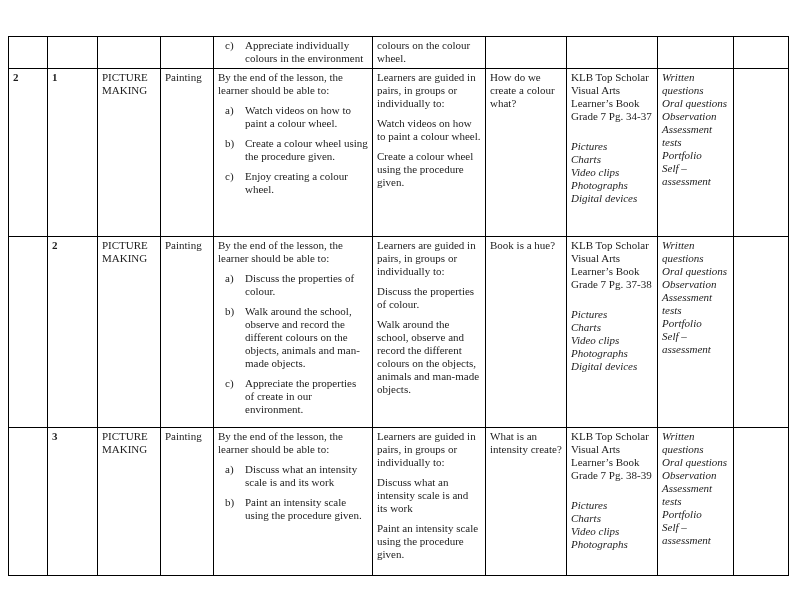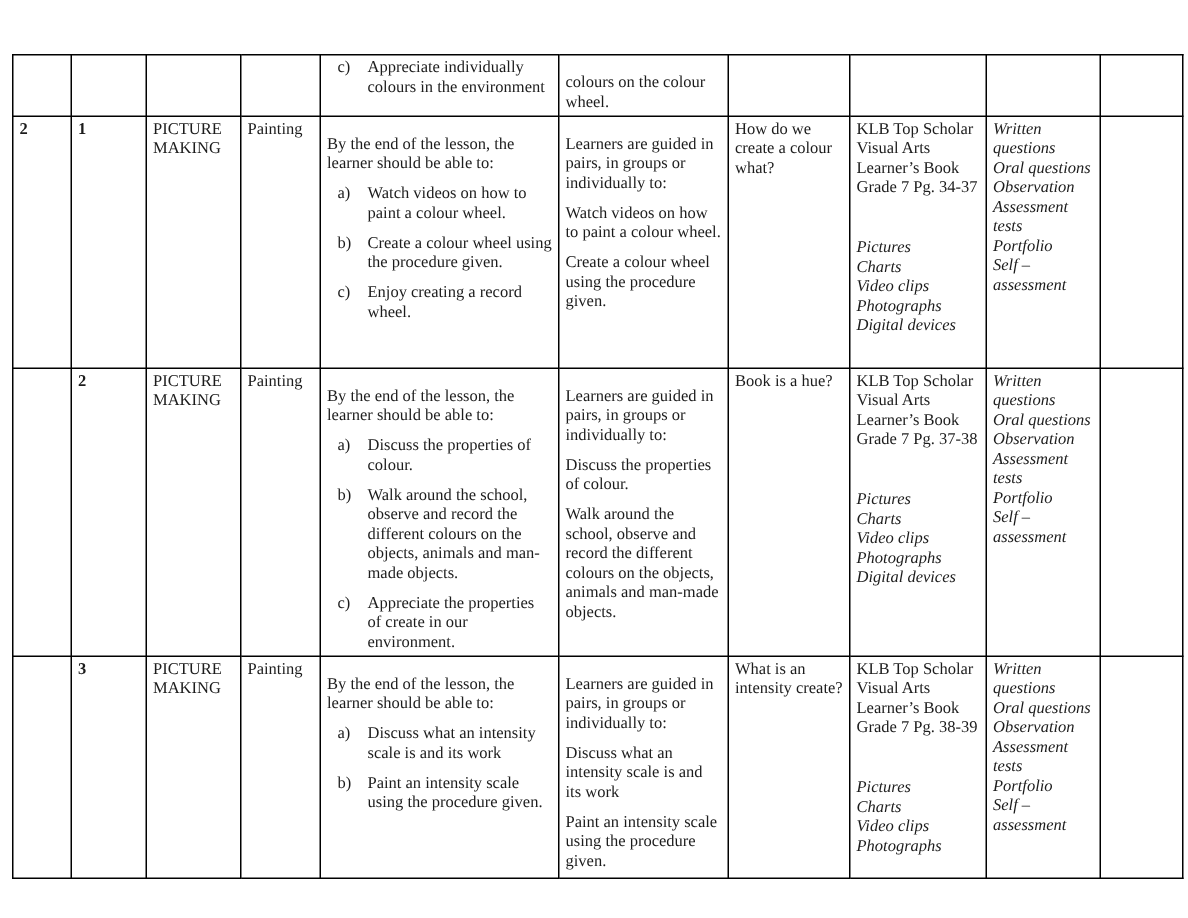--- a/index.html
+++ b/index.html
@@ -19,25 +19,25 @@
     padding:2px 4px;
     overflow:hidden;
     word-wrap:break-word;
   }
   tr.r0 { height:32px; }
   tr.r1 { height:168px; }
   tr.r2 { height:191px; }
   tr.r3 { height:148px; }
   .num { font-weight:bold; }
   .para { margin:7px 0 0 0; }
-  .first { margin-top:10px; }
+  .first { margin-top:0; }
   .li { position:relative; padding-left:27px; margin:7px 0 0 0; }
   .li.first { margin-top:0; }
   .li .m { position:absolute; left:7px; top:0; }
-  .materials { margin-top:27px; }
+  .materials { margin-top:17px; }
   .c-res { padding-right:2px; }
   .line { margin:0;font-style:italic; }
 </style>
 </head>
 <body>
 
 <div class="page">
   <table class="scheme">
     <colgroup>
       <col style="width:39px">
@@ -87,21 +87,21 @@
           <div class="li">
             <span class="m">a)</span>
             <span>Watch videos on how to paint a colour wheel.</span>
           </div>
           <div class="li">
             <span class="m">b)</span>
             <span>Create a colour wheel using the procedure given.</span>
           </div>
           <div class="li">
             <span class="m">c)</span>
-            <span>Enjoy creating a record wheel.</span>
+            <span>Enjoy creating a colour wheel.</span>
           </div>
         </td>
         <td>
           <div class="para first">Learners are guided in pairs, in groups or individually to:</div>
           <div class="para">Watch videos on how to paint a colour wheel.</div>
           <div class="para">Create a colour wheel using the procedure given.</div>
         </td>
         <td>
             <div>How do we create a colour what?</div>
           </td>

